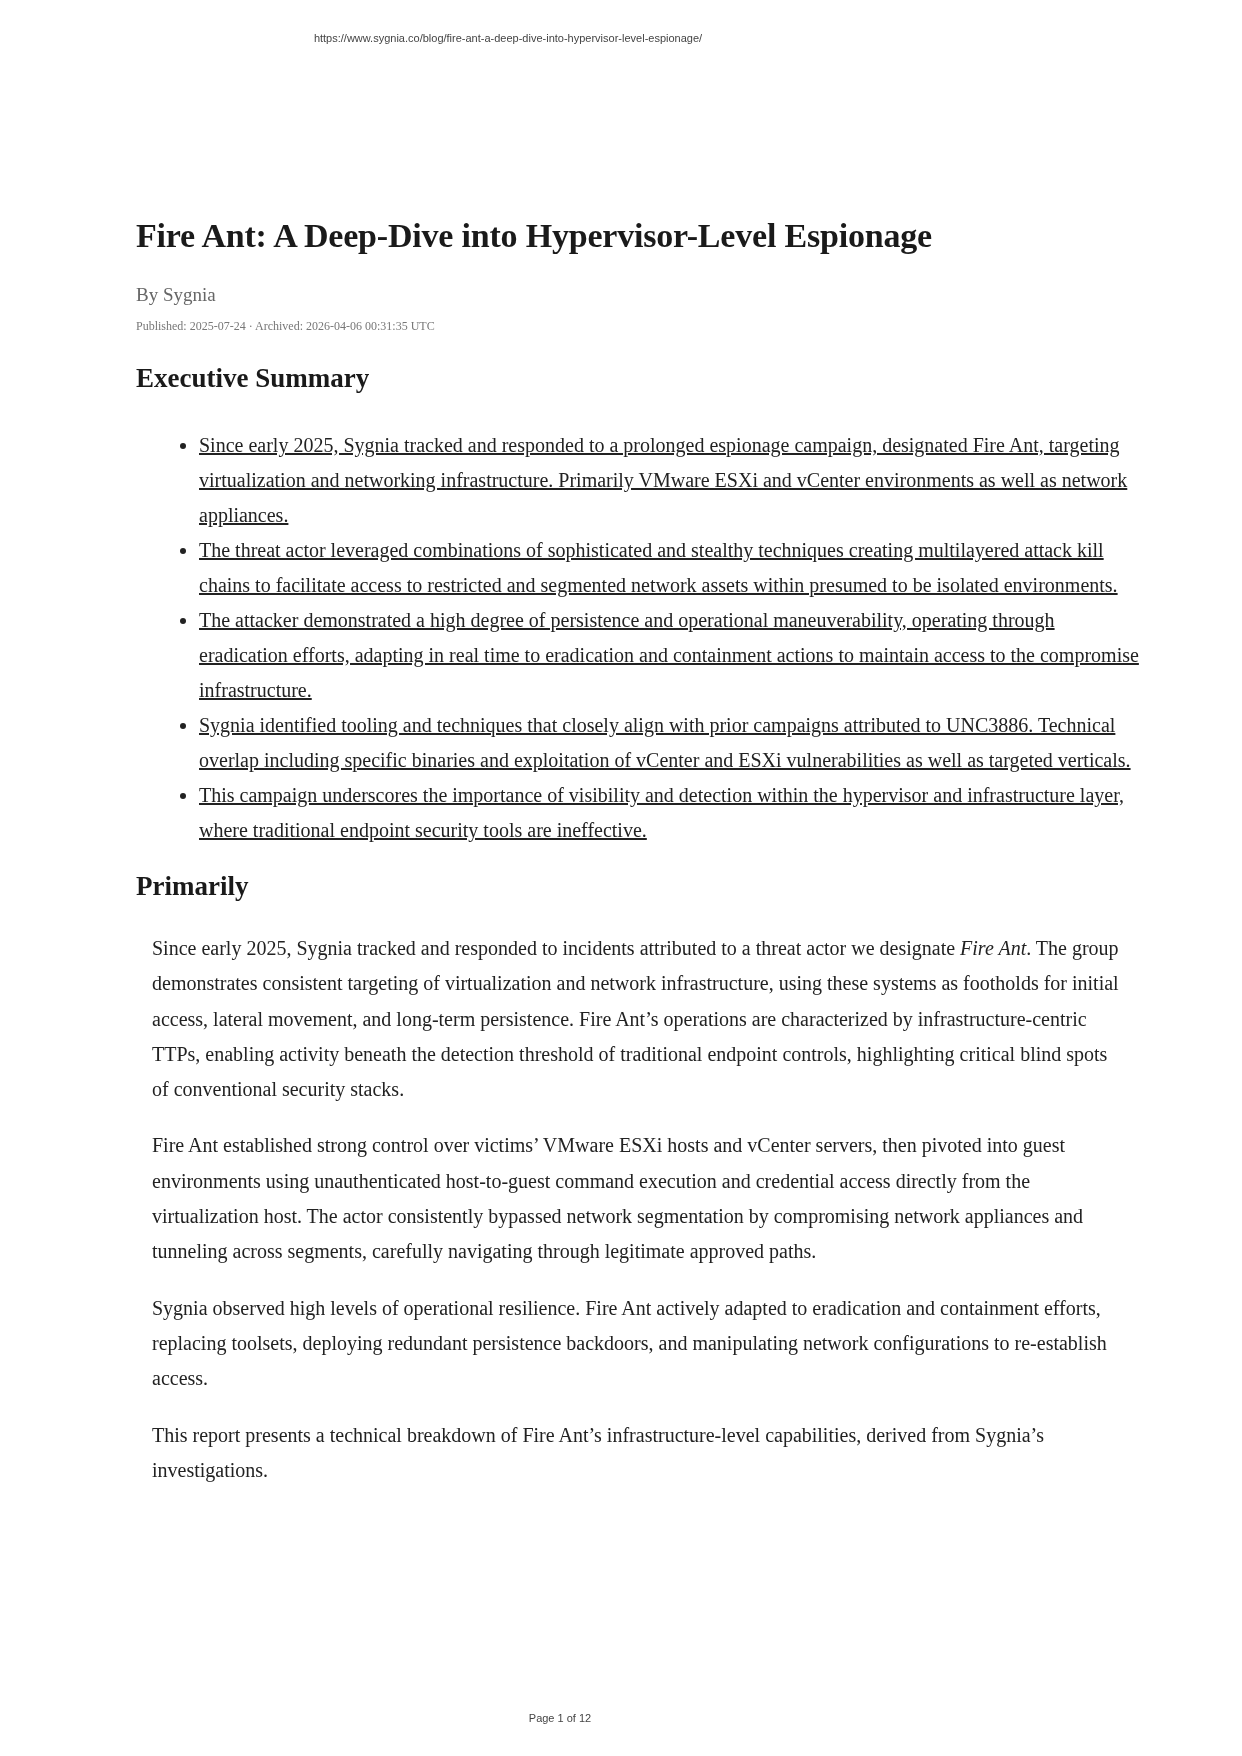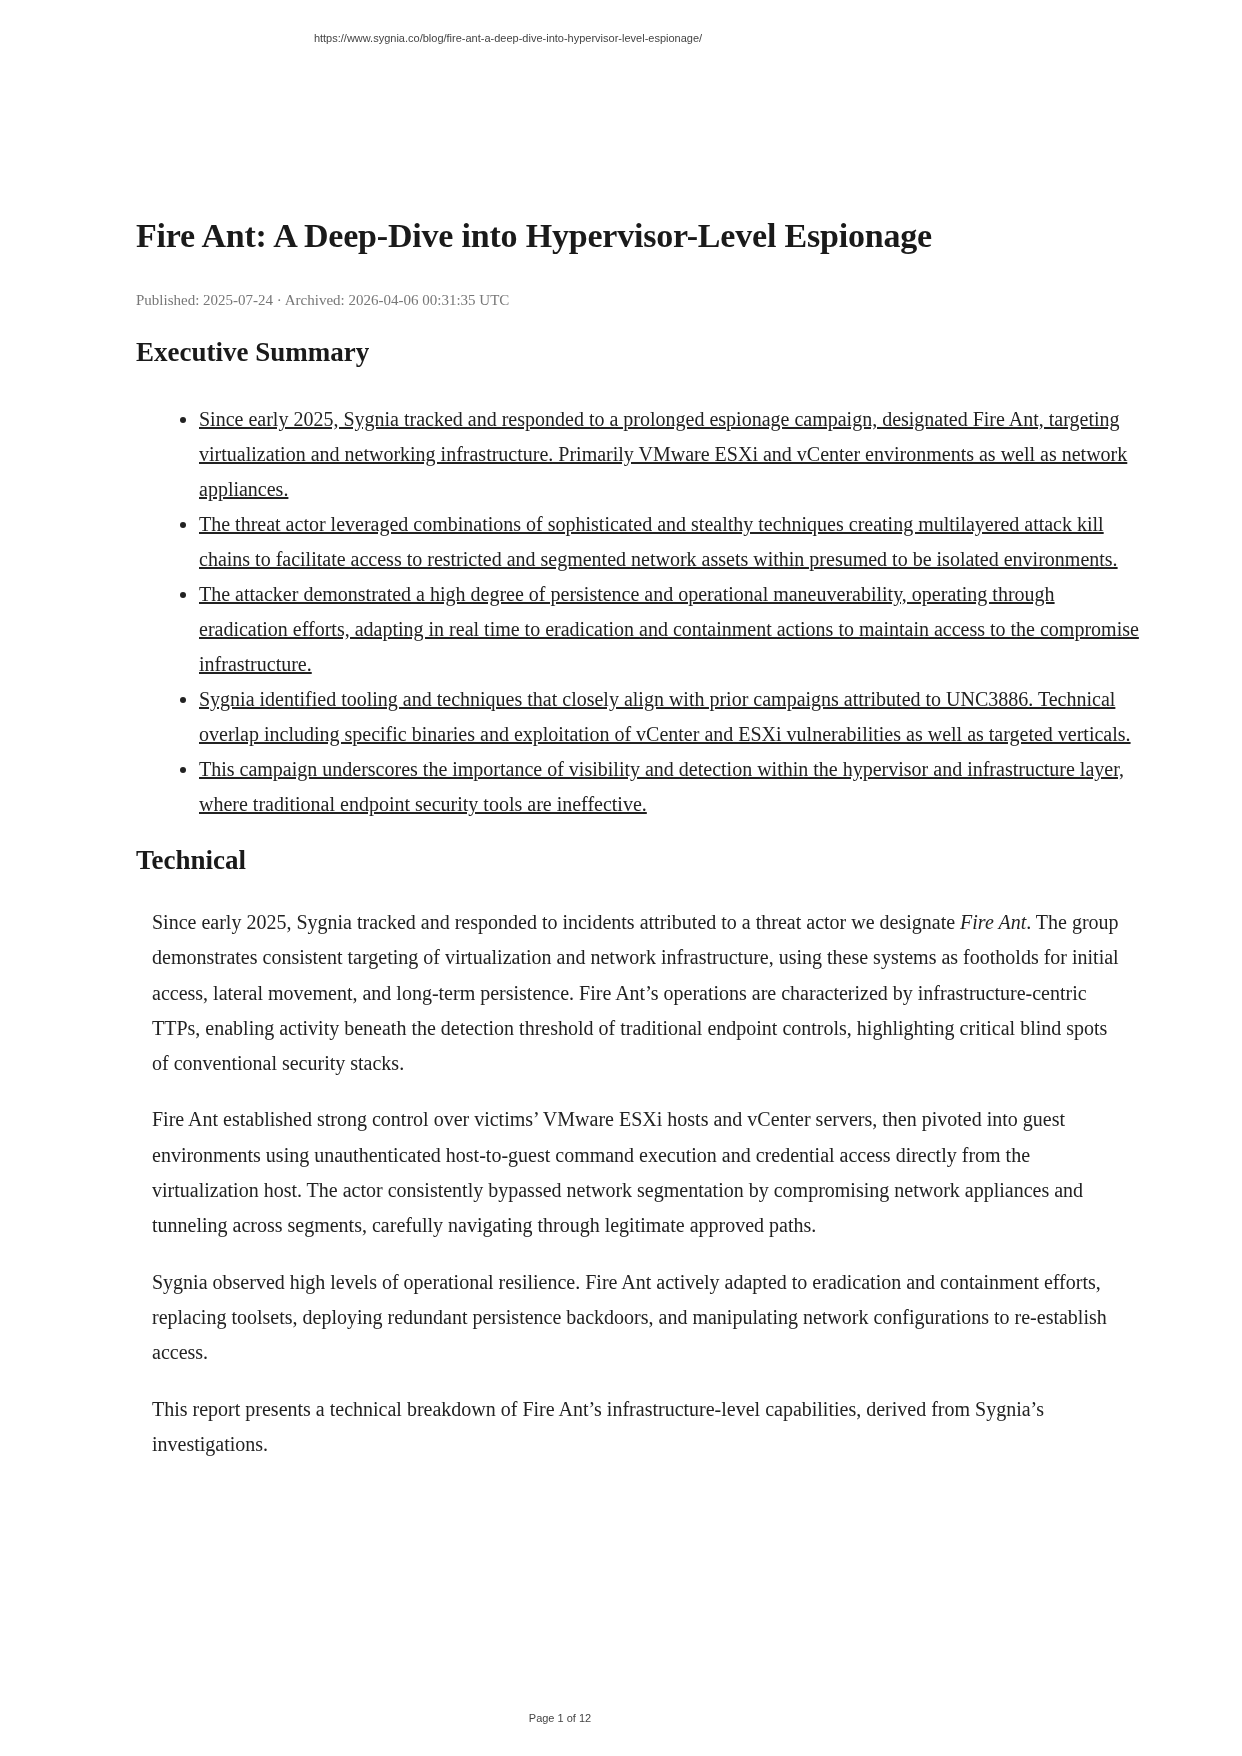--- a/index.html
+++ b/index.html
@@ -10,21 +10,21 @@
     .url-header {
       position: absolute; top: 32px; left: 0; width: 1016px; text-align: center;
       font-family: "Liberation Sans", sans-serif; font-size: 11px; color: #444444;
     }
     .content { position: absolute; left: 136px; top: 208px; width: 1006px; }
     h1 {
       margin: 0; font-size: 34px; font-weight: bold; color: #1a1a1a; line-height: 56px;
       letter-spacing: -0.2px;
     }
     .byline { margin-top: 18px; font-size: 19px; color: #666666; line-height: 26px; }
-    .meta { margin-top: 24px; font-size: 15px; color: #777777; line-height: 24px; }
+    .meta { margin-top: 6px; font-size: 12px; color: #777777; line-height: 24px; }
     h2 {
       margin: 0; font-size: 27px; font-weight: bold; color: #1a1a1a; line-height: 36px;
     }
     .h2-exec { margin-top: 22px; }
     ul.summary {
       margin: 32px 0 0 0; padding-left: 63px; list-style: disc;
     }
     ul.summary li {
       font-size: 20px; line-height: 35px; color: #222222; padding-left: 0; text-decoration: underline;
     }
@@ -40,35 +40,36 @@
       font-family: "Liberation Sans", sans-serif; font-size: 11px; color: #444444;
     }
   </style>
 </head>
 <body>
 
 <div class="url-header">https://www.sygnia.co/blog/fire-ant-a-deep-dive-into-hypervisor-level-espionage/</div>
 
 <main class="content">
   <h1>Fire Ant: A Deep-Dive into Hypervisor-Level Espionage</h1>
+  <div class="byline">By Sygnia</div>
   <div class="meta">Published: 2025-07-24 · Archived: 2026-04-06 00:31:35 UTC</div>
 
   <section>
     <h2 class="h2-exec">Executive Summary</h2>
     <ul class="summary">
       <li>Since early 2025, Sygnia tracked and responded to a prolonged espionage campaign, designated Fire Ant, targeting virtualization and networking infrastructure. Primarily VMware ESXi and vCenter environments as well as network appliances.</li>
       <li>The threat actor leveraged combinations of sophisticated and stealthy techniques creating multilayered attack kill chains to facilitate access to restricted and segmented network assets within presumed to be isolated environments.</li>
       <li>The attacker demonstrated a high degree of persistence and operational maneuverability, operating through eradication efforts, adapting in real time to eradication and containment actions to maintain access to the compromise infrastructure.</li>
       <li>Sygnia identified tooling and techniques that closely align with prior campaigns attributed to UNC3886. Technical overlap including specific binaries and exploitation of vCenter and ESXi vulnerabilities as well as targeted verticals.</li>
       <li>This campaign underscores the importance of visibility and detection within the hypervisor and infrastructure layer, where traditional endpoint security tools are ineffective.</li>
     </ul>
   </section>
 
   <section>
-    <h2 class="h2-bg">Technical</h2>
+    <h2 class="h2-bg">Primarily</h2>
     <p class="body p-first"><span>Since early 2025, Sygnia tracked and responded to incidents attributed to a threat actor we designate </span><em>Fire Ant</em><span>. The group demonstrates consistent targeting of virtualization and network infrastructure, using these systems as footholds for initial access, lateral movement, and long-term persistence. Fire Ant’s operations are characterized by infrastructure-centric TTPs, enabling activity beneath the detection threshold of traditional endpoint controls, highlighting critical blind spots of conventional security stacks.</span></p>
     <p class="body">Fire Ant established strong control over victims’ VMware ESXi hosts and vCenter servers, then pivoted into guest environments using unauthenticated host-to-guest command execution and credential access directly from the virtualization host. The actor consistently bypassed network segmentation by compromising network appliances and tunneling across segments, carefully navigating through legitimate approved paths.</p>
     <p class="body">Sygnia observed high levels of operational resilience. Fire Ant actively adapted to eradication and containment efforts, replacing toolsets, deploying redundant persistence backdoors, and manipulating network configurations to re-establish access.</p>
     <p class="body">This report presents a technical breakdown of Fire Ant’s infrastructure-level capabilities, derived from Sygnia’s investigations.</p>
   </section>
 </main>
 
 <div class="page-footer">Page 1 of 12</div>
 
 </body></html>

